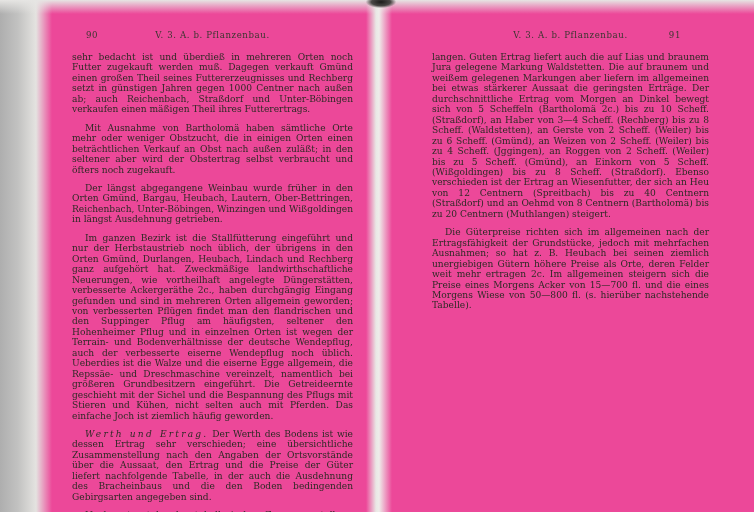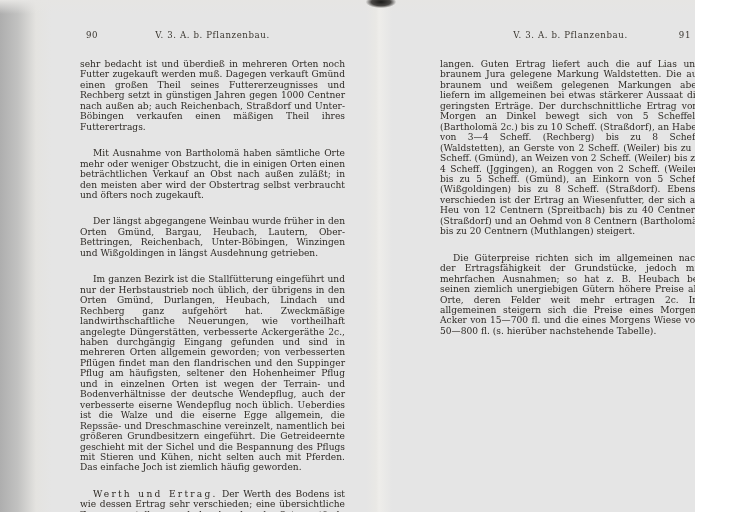--- a/index.html
+++ b/index.html
@@ -3,22 +3,22 @@
 <meta charset="utf-8">
 <style>
   html, body { margin: 0; padding: 0; }
   body {
     width: 754px; height: 512px;
     font-family: "DejaVu Serif", "Liberation Serif", serif;
     background: #ffffff;
   }
   .scan {
     position: relative;
-    width: 695px; height: 512px;
-    background: #e5e5e5;
+    width: 754px; height: 512px;
+    background: #ec4899;
     overflow: hidden;
   }
   
   .edge-left {
     position: absolute; left: 0; top: 0; width: 52px; height: 512px;
     background: linear-gradient(to right, #aeaeae 0px, #c2c2c1 18px, #e4e3e0 36px, rgba(248,247,244,0) 52px);
   }
   .edge-top {
     position: absolute; left: 0; top: 0; width: 754px; height: 14px;
     background: linear-gradient(to bottom, #e6e5e3 0px, rgba(248,247,244,0) 14px);
@@ -42,49 +42,49 @@
     height: 13px;
     font-size: 8.6px;
     letter-spacing: 0.6px;
     color: #3a362f;
   }
   .running-head .head-title {
     display: block; text-align: center;
   }
   .running-head .pagenum { position: absolute; top: 0; }
   .page-left  .pagenum { left: 22px; }
-  .page-right .pagenum { right: 26px; }
+  .page-right .pagenum { right: 36px; }
   .page-body {
     margin-top: 9px;
     font-size: 9.1px;
     line-height: 10.45px;
     text-align: justify;
     color: #2e2a25;
   }
-  .page-body p { margin: 16px; text-indent: 13px; }
+  .page-body p { margin: 8px; text-indent: 13px; }
   .page-body p.noindent { text-indent: 0; }
-  .gesperrt { letter-spacing: 2.2px; }
+  .gesperrt { letter-spacing: 2.2px; font-style: italic; }
 </style>
 </head>
 <body>
 
 <div class="scan">
   <div class="edge-left"></div>
   <div class="edge-top"></div>
   <div class="gutter"></div>
   <div class="gutter-mark"></div>
 
   <div class="page page-left">
     <div class="running-head">
       <span class="pagenum">90</span>
       <span class="head-title">V. 3. A. b. Pflanzenbau.</span>
     </div>
     <div class="page-body">
       <p class="noindent">sehr bedacht ist und überdieß in mehreren Orten noch Futter zugekauft werden muß. Dagegen verkauft Gmünd einen großen Theil seines Futtererzeugnisses und Rechberg setzt in günstigen Jahren gegen 1000 Centner nach außen ab; auch Reichenbach, Straßdorf und Unter-Böbingen verkaufen einen mäßigen Theil ihres Futterertrags.</p>
-      <p>Mit Ausnahme von Bartholomä haben sämtliche Orte mehr oder weniger Obstzucht, die in einigen Orten einen beträchtlichen Verkauf an Obst nach außen zuläßt; in den meisten aber wird der Obstertrag selbst verbraucht und öfters noch zugekauft.</p>
+      <p>Mit Ausnahme von Bartholomä haben sämtliche Orte mehr oder weniger Obstzucht, die in einigen Orten einen beträchtlichen Verkauf an Obst nach außen zuläßt; in den seltener aber wird der Obstertrag selbst verbraucht und öfters noch zugekauft.</p>
       <p>Der längst abgegangene Weinbau wurde früher in den Orten Gmünd, Bargau, Heubach, Lautern, Ober-Bettringen, Reichenbach, Unter-Böbingen, Winzingen und Wißgoldingen in längst Ausdehnung getrieben.</p>
       <p>Im ganzen Bezirk ist die Stallfütterung eingeführt und nur der Herbstaustrieb noch üblich, der übrigens in den Orten Gmünd, Durlangen, Heubach, Lindach und Rechberg ganz aufgehört hat. Zweckmäßige landwirthschaftliche Neuerungen, wie vortheilhaft angelegte Düngerstätten, verbesserte Ackergeräthe 2c., haben durchgängig Eingang gefunden und sind in mehreren Orten allgemein geworden; von verbesserten Pflügen findet man den flandrischen und den Suppinger Pflug am häufigsten, seltener den Hohenheimer Pflug und in einzelnen Orten ist wegen der Terrain- und Bodenverhältnisse der deutsche Wendepflug, auch der verbesserte eiserne Wendepflug noch üblich. Ueberdies ist die Walze und die eiserne Egge allgemein, die Repssäe- und Dreschmaschine vereinzelt, namentlich bei größeren Grundbesitzern eingeführt. Die Getreideernte geschieht mit der Sichel und die Bespannung des Pflugs mit Stieren und Kühen, nicht selten auch mit Pferden. Das einfache Joch ist ziemlich häufig geworden.</p>
       <p><span class="gesperrt">Werth und Ertrag.</span> <span>Der Werth des Bodens ist wie dessen Ertrag sehr verschieden; eine übersichtliche Zusammenstellung nach den Angaben der Ortsvorstände über die Aussaat, den Ertrag und die Preise der Güter liefert nachfolgende Tabelle, in der auch die Ausdehnung des Bracheinbaus und die den Boden bedingenden Gebirgsarten angegeben sind.</span></p>
       <p>Nach untenstehender tabellarischer Zusammenstellung ergibt sich nun, daß die Güter der Gemeindemarkungen, welche auf Keuper und Lias liegen, (der Keuper ist übrigens untergeordnet) neben einer geringeren Aussaat die höchsten Erträge, namentlich an Dinkel haben; eine Ausnahme machen die hochgelegenen Orte Spreitbach und Dur-</p>
     </div>
   </div>
 
   <div class="page page-right">
     <div class="running-head">
       <span class="head-title">V. 3. A. b. Pflanzenbau.</span>

